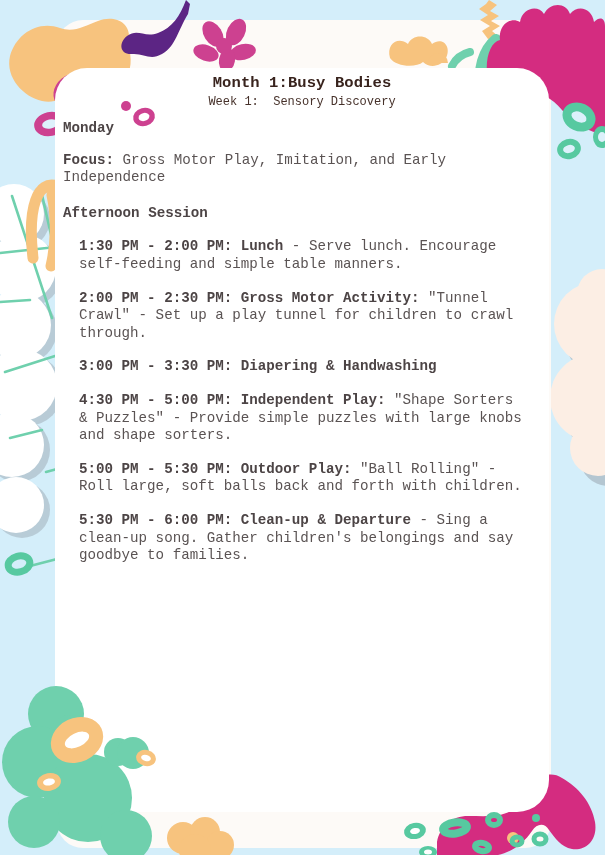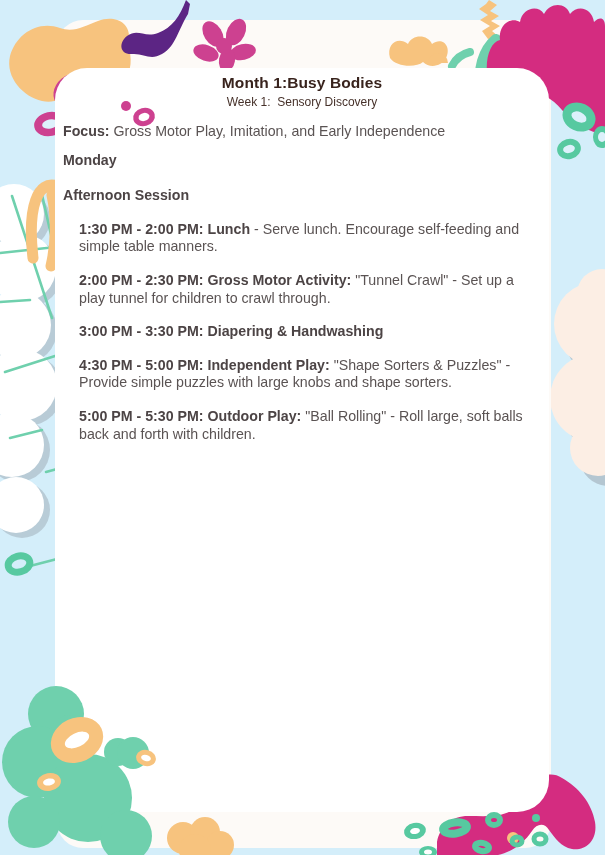--- a/index.html
+++ b/index.html
@@ -7,21 +7,21 @@
     --c-background:#d4eefa; --c-card:#ffffff; --c-backing:#fdfaf7;
     --c-orange:#f7c37e; --c-pink:#cd4190; --c-pink-deep:#d42c80;
     --c-purple:#5c2584; --c-teal:#6fd0ad; --c-teal-ring:#57c9a0;
     --c-cream:#fceee4; --c-shadow:#afc0cb;
     --c-title-text:#38231d; --c-subtitle-text:#46312a;
     --c-body-text:#5a5353; --c-body-bold:#4c4445;
   }
   .stage{
     position:relative; width:605px; height:855px; overflow:hidden;
     background:var(--c-background);
-    font-family:Liberation Sans, sans-serif;
+    font-family:Liberation Mono, monospace;
   }
   .deco{position:absolute;left:0;top:0;pointer-events:none;}
   .backing{
     position:absolute; left:57px; top:20px; width:494px; height:828px;
     background:var(--c-backing); border-radius:26px;
   }
   .card{
     position:absolute; left:55px; top:68px; width:494px; height:744px;
     background:var(--c-card); border-radius:32px;
   }
@@ -184,41 +184,42 @@
       <ellipse cx="428" cy="852" rx="9" ry="6" style="fill:var(--c-teal-ring)"></ellipse>
       <ellipse cx="428" cy="852" rx="4" ry="2.5" fill="#ffffff"></ellipse>
     </g>
   </svg>
 
   <div class="card">
     <div class="card-inner">
       <h1 class="title">Month 1:Busy Bodies</h1>
       <div class="subtitle">Week 1:  Sensory Discovery</div>
 
+      <p class="bodytext day-line"><span class="b">Monday</span></p>
+
       <p class="bodytext focus-line"><span class="b">Focus:</span><span> Gross Motor Play, Imitation, and Early Independence</span></p>
 
-      <p class="bodytext day-line"><span class="b">Monday</span></p>
-
       <p class="bodytext session-line"><span class="b">Afternoon Session</span></p>
 
       <div class="bodytext schedule">
 
           <p class="sched-item"><span class="b sched-bold">1:30 PM - 2:00 PM: Lunch</span><span class="sched-rest"> - Serve lunch. Encourage self-feeding and simple table manners.</span></p>
 
           <p class="sched-item"><span class="b sched-bold">2:00 PM - 2:30 PM: Gross Motor Activity:</span><span class="sched-rest"> "Tunnel Crawl" - Set up a play tunnel for children to crawl through.</span></p>
 
 
           <p class="sched-item"><span class="b sched-bold">3:00 PM - 3:30 PM: Diapering &amp; Handwashing</span><span class="sched-rest"></span></p>
 
 
 
           <p class="sched-item"><span class="b sched-bold">4:30 PM - 5:00 PM: Independent Play:</span><span class="sched-rest"> "Shape Sorters &amp; Puzzles" - Provide simple puzzles with large knobs and shape sorters.</span></p>
 
           <p class="sched-item"><span class="b sched-bold">5:00 PM - 5:30 PM: Outdoor Play:</span><span class="sched-rest"> "Ball Rolling" - Roll large, soft balls back and forth with children.</span></p>
 
+          <p class="sched-item"><span class="b sched-bold">5:30 PM - 6:00 PM: Clean-up &amp; Departure</span><span class="sched-rest"> - Sing a clean-up song. Gather children's belongings and say goodbye to families.</span></p>
         </div>
     </div>
   </div>
 
   <svg class="deco" width="605" height="855" viewBox="0 0 605 855">
 
     <g>
       <circle cx="126" cy="106" r="5" style="fill:var(--c-pink)"></circle>
       <ellipse cx="144" cy="117" rx="11" ry="9" transform="rotate(-15 144 117)" style="fill:var(--c-pink)"></ellipse>
       <ellipse cx="144" cy="117" rx="5.5" ry="4" transform="rotate(-15 144 117)" fill="#ffffff"></ellipse>

